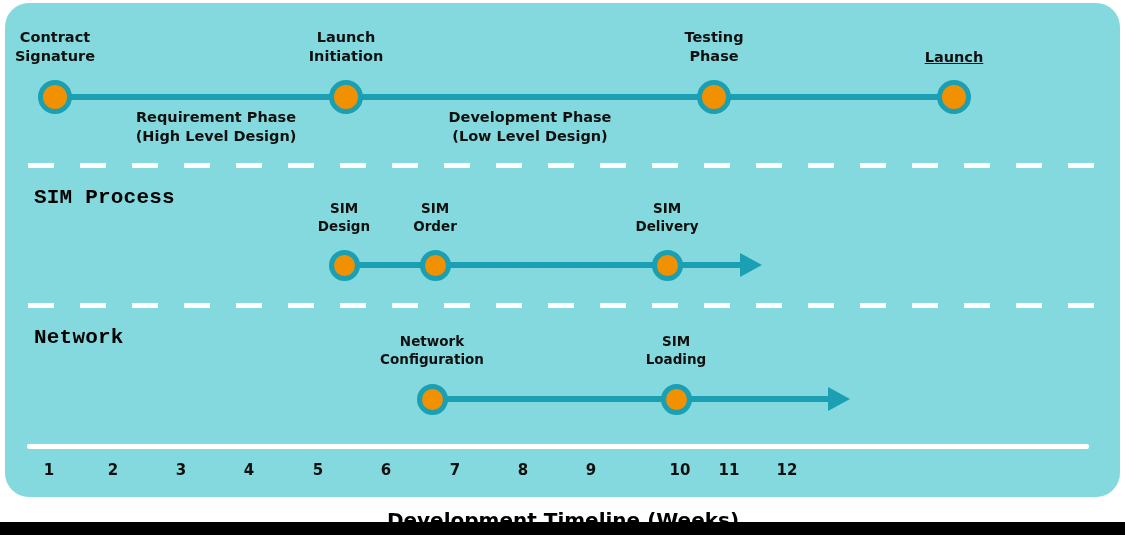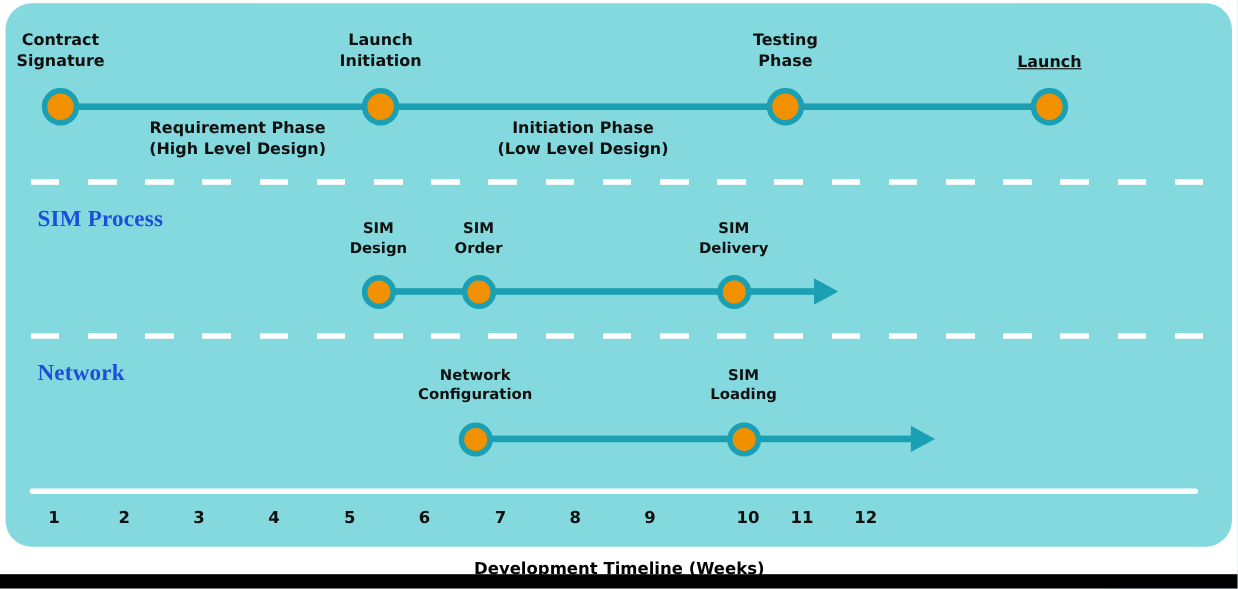--- a/index.html
+++ b/index.html
@@ -65,24 +65,24 @@
     top: 444px;
     width: 1062px;
     height: 5px;
     background: #ffffff;
     border-radius: 2px;
   }
 
   
   .lane-title {
     position: absolute;
-    font-family: Liberation Serif, serif;
+    font-family: Liberation Mono, monospace;
     font-weight: bold;
     font-size: 21px;
-    color: #1d4ed8;
+    color: #000000;
     letter-spacing: 0.2px;
     white-space: nowrap;
   }
   .lane-title-sim { left: 34px; top: 186px; }
   .lane-title-net { left: 34px; top: 326px; }
 
   
   .track {
     position: absolute;
     height: 6px;
@@ -157,21 +157,21 @@
   }
 
   
   .axis-caption {
     position: absolute;
     left: 563px;
     top: 508px;
     transform: translateX(-50%);
     font-family: "DejaVu Sans", sans-serif;
     font-weight: bold;
-    font-size: 15px;
+    font-size: 20px;
     color: #000000;
     white-space: nowrap;
   }
 </style>
 </head>
 <body>
 
 <div id="stage">
 
   <div class="panel"></div>
@@ -189,21 +189,21 @@
 Phase</div>
   <div class="milestone-label" style="left:954px; top:48px;text-decoration:underline;">Launch</div>
 
   <div class="marker" style="left:38px; top:80px;"></div>
   <div class="marker" style="left:329px; top:80px;"></div>
   <div class="marker" style="left:697px; top:80px;"></div>
   <div class="marker" style="left:937px; top:80px;"></div>
 
   <div class="phase-label" style="left:216px; top:108px;">Requirement Phase
 (High Level Design)</div>
-  <div class="phase-label" style="left:530px; top:108px;">Initiation Phase
+  <div class="phase-label" style="left:530px; top:108px;">Development Phase
 (Low Level Design)</div>
 
   <div class="lane-title lane-title-sim">SIM Process</div>
 
   <div class="track" style="left:344px; top:262px; width:398px;"></div>
   <div class="arrow-head" style="left:740px; top:253px;"></div>
 
   <div class="milestone-label sm" style="left:344px; top:199px;">SIM
 Design</div>
   <div class="milestone-label sm" style="left:435px; top:199px;">SIM

